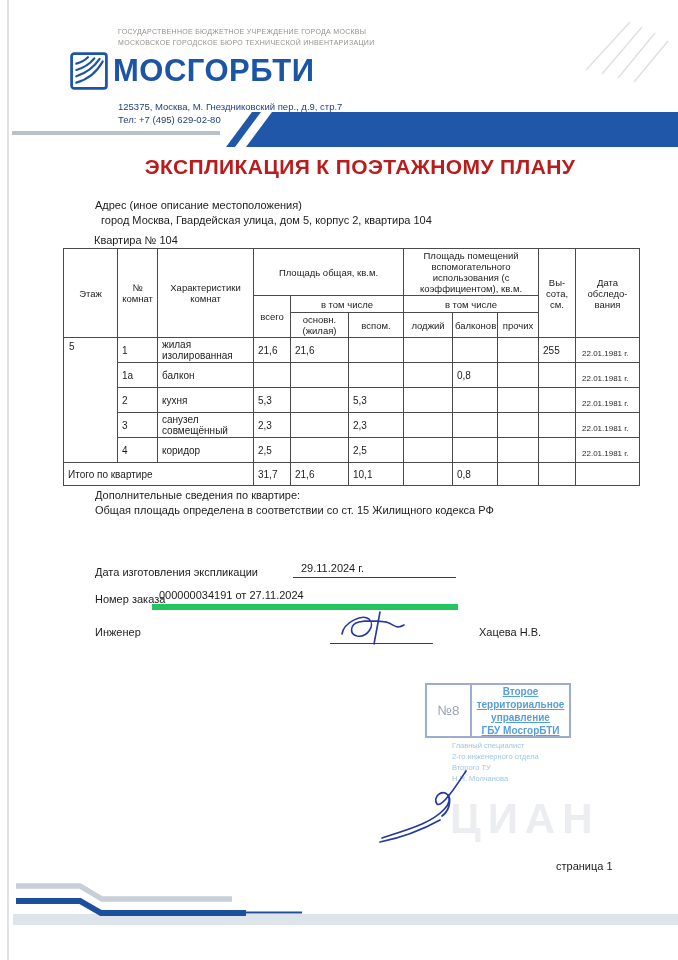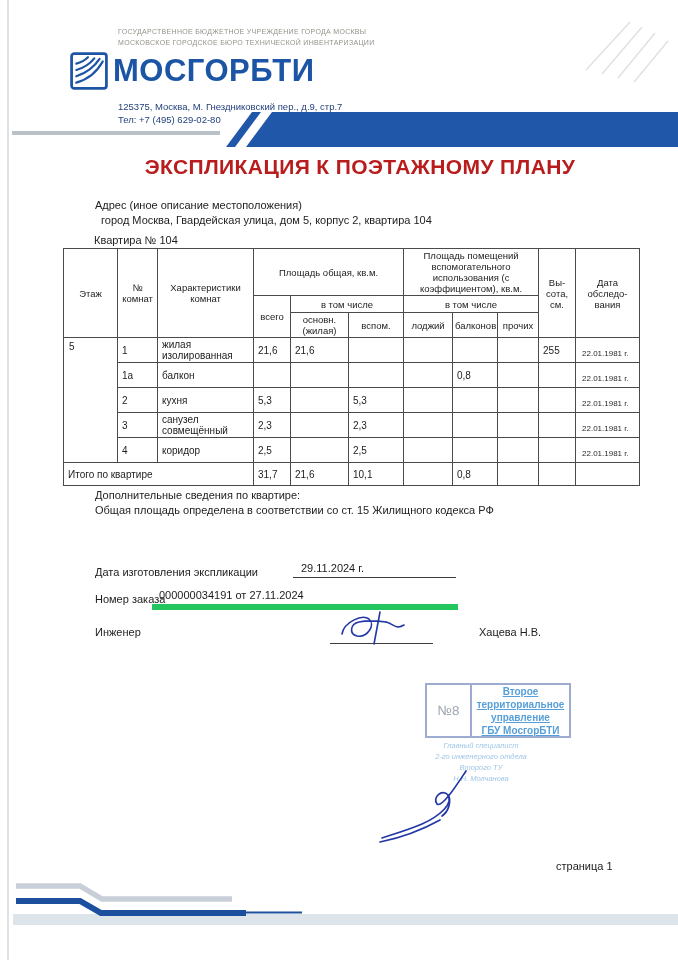--- a/index.html
+++ b/index.html
@@ -54,21 +54,21 @@
   
   .eng-label { left:95px; top:626px;text-align:right; }
   .eng-line { left:330px; top:622px; width:103px; height:22px; border-bottom:1px solid #3c3c3c; }
   .eng-sig { left:336px; top:608px; }
   .eng-name { left:479px; top:626px; }
 
   
   .stamp-box { left:425px; top:683px; width:146px; height:55px; border:2px solid #9aa8d0; display:flex; opacity:.95; }
   .stamp-no { width:45px; border-right:2px solid #9aa8d0; display:flex; align-items:center; justify-content:center; font-size:13.5px; color:#99a1ad; }
   .stamp-org { flex:1; display:flex; flex-direction:column; align-items:center; justify-content:center; font-size:10px; font-weight:bold; color:#4e9ad6; line-height:1.3; text-align:center;text-decoration:underline; }
-  .stamp-spec { left:408px; top:741px; width:146px; text-align:center; font-size:7.5px; color:#a0c6e6; line-height:1.45;font-style:italic; }
+  .stamp-spec { left:452px; top:741px; width:146px; text-align:left; font-size:7.5px; color:#a0c6e6; line-height:1.45; }
   .big-sig { left:378px; top:768px; }
 
   
   .watermark { left:450px; top:795px; font-size:42px; font-weight:bold; color:#ecedf0; letter-spacing:7px; }
   .page-label { left:556px; top:860px; font-size:11px; }
 
   
   .streaks { left:580px; top:14px; width:98px; height:72px; }
   .footer-svg { left:0; top:878px; width:678px; height:62px; }
 </style>
@@ -247,20 +247,21 @@
   <div class="abs eng-line"></div>
   <svg class="abs eng-sig" width="90" height="40" viewBox="0 0 90 40">
     <g stroke="#2338a6" stroke-width="1.6" fill="none" stroke-linecap="round">
       <path d="M6,26 C8,14 26,6 33,11 C40,17 31,30 21,28 C13,26 14,16 23,14 C32,12 42,13 50,14"></path>
       <path d="M44,4 L38,36"></path>
       <path d="M50,14 C58,16 60,22 68,17"></path>
     </g>
   </svg>
   <div class="abs t11 eng-name">Хацева Н.В.</div>
 
+  <div class="abs watermark">ЦИАН</div>
 
   <div class="abs stamp-box">
     <div class="stamp-no">№8</div>
     <div class="stamp-org">
       <div>Второе территориальное</div>
       <div>управление</div>
       <div>ГБУ МосгорБТИ</div>
     </div>
   </div>
   <div class="abs stamp-spec">

